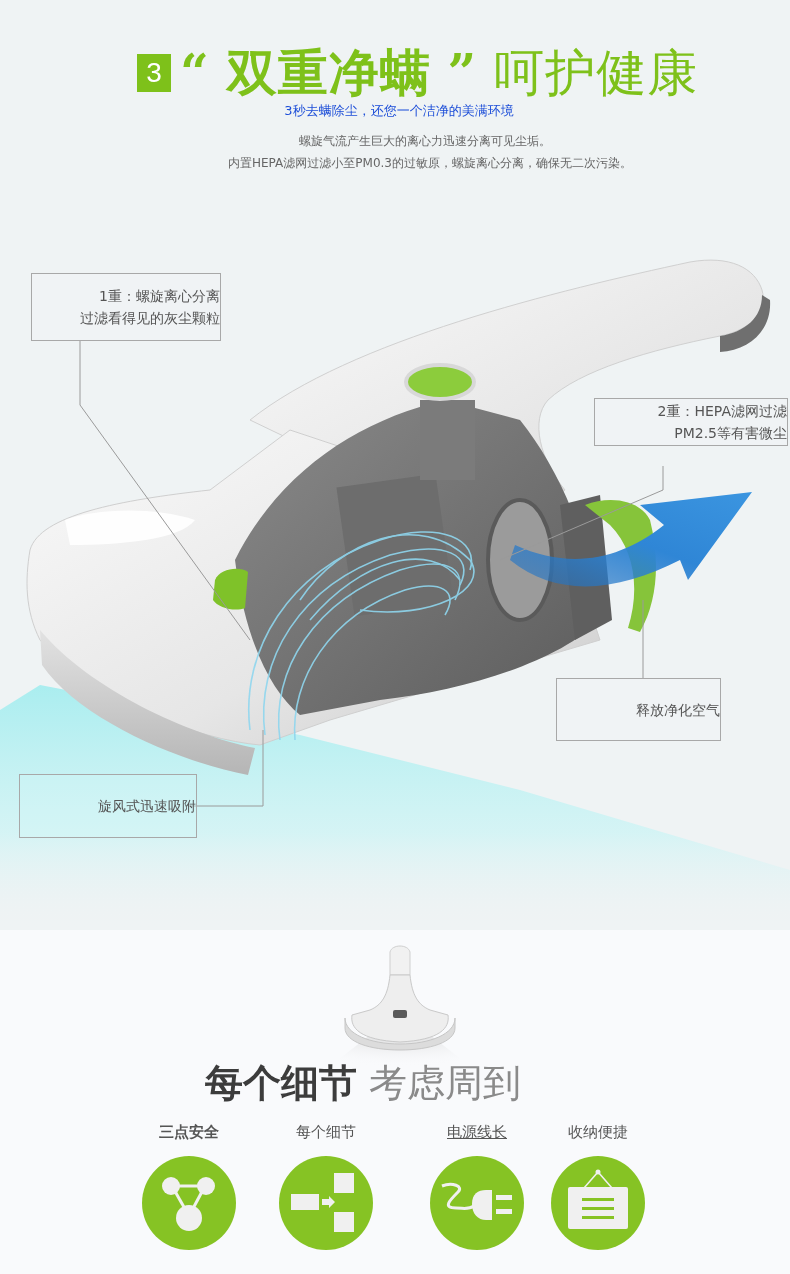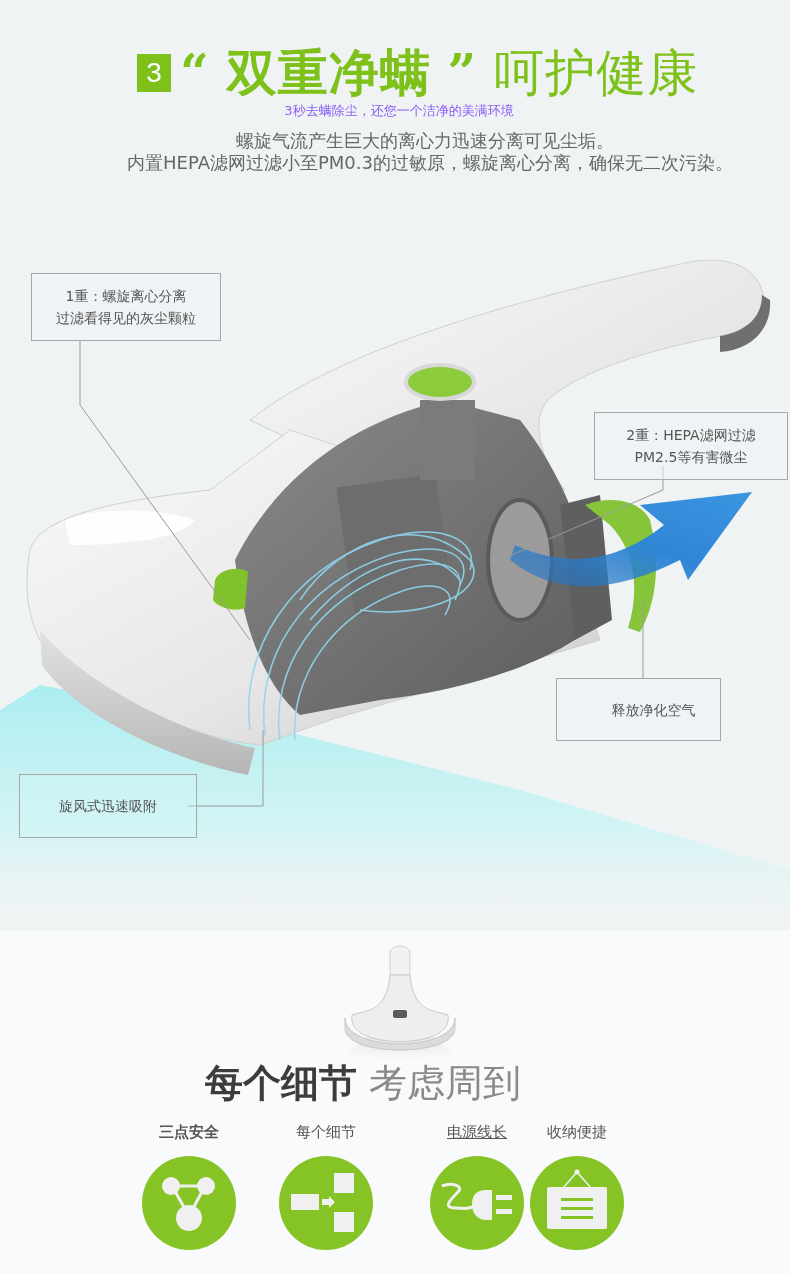--- a/index.html
+++ b/index.html
@@ -29,34 +29,34 @@
       position: absolute; left: 180px; top: 44px; height: 58px;
       font-family: "DejaVu Sans", sans-serif;
       font-size: 50px; line-height: 58px; color: #7ec11a;
       white-space: nowrap; letter-spacing: 1px;
     }
     .headline .strong { font-weight: bold; }
     .headline .quote { font-family: "DejaVu Serif", serif; font-weight: bold; }
     .subtitle {
       position: absolute; left: 0; width: 738px; top: 102px; text-align: center;
       padding-left: 60px;
-      font-size: 13px; color: #8b5cf6;
+      font-size: 13px; color: #1d4ed8;
     }
     .desc {
       position: absolute; left: 0; width: 790px; text-align: center;
-      font-size: 18px; color: #666; line-height: 22px;
+      font-size: 12px; color: #666; line-height: 22px;
     }
     .desc.l1 { top: 130px; padding-left: 60px; }
     .desc.l2 { top: 152px; padding-left: 70px; }
     .device { position: absolute; left: 0; top: 0; width: 790px; height: 930px; }
     .callout {
       position: absolute; border: 1px solid #a8a8a8;
       background: rgba(240,244,245,0.6);
       font-size: 14px; color: #555; text-align: center;
-      display: flex; align-items: center; justify-content: center; flex-direction: column;
+      display: flex; align-items: flex-end; justify-content: center; flex-direction: column;
       line-height: 22px;
     }
     .callout.c4 { background: rgba(210,245,246,0.35); }
     .section-bottom {
       position: absolute; left: 0; top: 930px; width: 790px; height: 344px;
       background: #f9fafc;
     }
     .mini-device { position: absolute; left: 300px; top: 940px; width: 200px; height: 130px; }
     .detail-title {
       position: absolute; left: 0; width: 726px; top: 1058px; text-align: center;
@@ -159,21 +159,21 @@
       <polyline points="663,466 663,490 500,560"></polyline>
       <polyline points="643,600 643,678"></polyline>
       <polyline points="188,806 263,806 263,730"></polyline>
     </g>
   </svg>
 
   <div class="callout" style="left:31px; top:273px; width:190px; height:68px;">
     <div>1重：螺旋离心分离</div>
     <div>过滤看得见的灰尘颗粒</div>
   </div>
-  <div class="callout" style="left:594px; top:412px; width:194px; height:68px;">
+  <div class="callout" style="left:594px; top:398px; width:194px; height:48px;">
     <div>2重：HEPA滤网过滤</div>
     <div>PM2.5等有害微尘</div>
   </div>
   <div class="callout" style="left:556px; top:678px; width:165px; height:63px;padding-left:30px;">
     <div>释放净化空气</div>
   </div>
   <div class="callout c4" style="left:19px; top:774px; width:178px; height:64px;">
     <div>旋风式迅速吸附</div>
   </div>
 </div>
@@ -232,21 +232,21 @@
   <div class="circle">
     <svg width="94" height="94" viewBox="0 0 94 94">
       <path d="M12,30 C22,26 34,30 28,36 C20,44 12,52 26,52 C34,52 38,54 44,50" fill="none" stroke="#f0f0f0" stroke-width="3"></path>
       <path d="M42,48 C42,38 48,34 56,34 L62,34 L62,64 L56,64 C48,64 42,58 42,48 Z" fill="#f0f0f0"></path>
       <rect x="66" y="39" width="16" height="5" fill="#f0f0f0"></rect>
       <rect x="66" y="53" width="16" height="5" fill="#f0f0f0"></rect>
     </svg>
   </div>
 </div>
 
-<div class="feature" style="left:512px;">
+<div class="feature" style="left:533px;">
   <div class="label">收纳便捷</div>
   <div class="circle">
     <svg width="94" height="94" viewBox="0 0 94 94">
       <polyline points="33,32 47,16 61,32" fill="none" stroke="#f0f0f0" stroke-width="1.5"></polyline>
       <circle cx="47" cy="16" r="2.5" fill="#f0f0f0"></circle>
       <rect x="17" y="31" width="60" height="42" rx="2" fill="#f0f0f0"></rect>
       <rect x="31" y="42" width="32" height="3" fill="#86c324"></rect>
       <rect x="31" y="51" width="32" height="3" fill="#86c324"></rect>
       <rect x="31" y="60" width="32" height="3" fill="#86c324"></rect>
     </svg>

